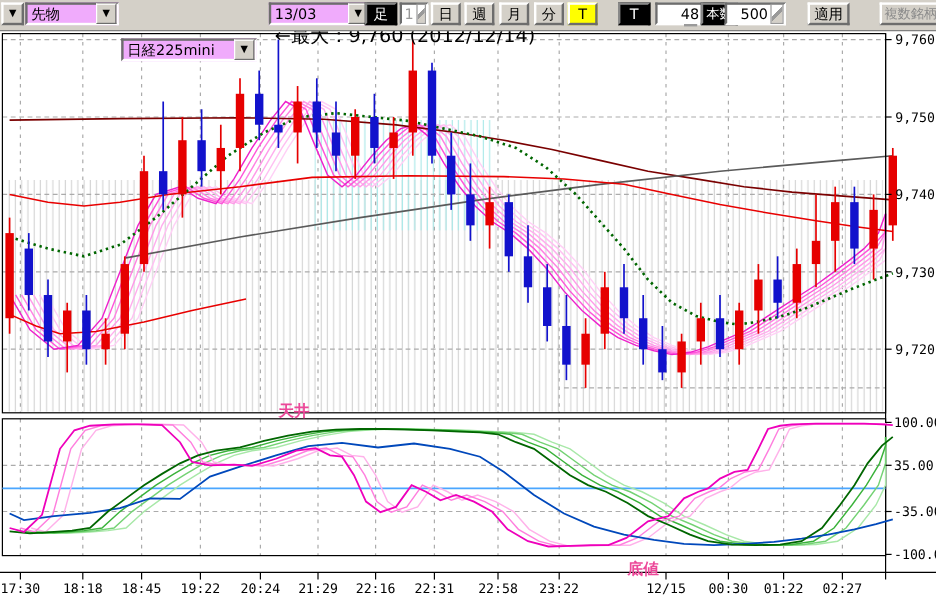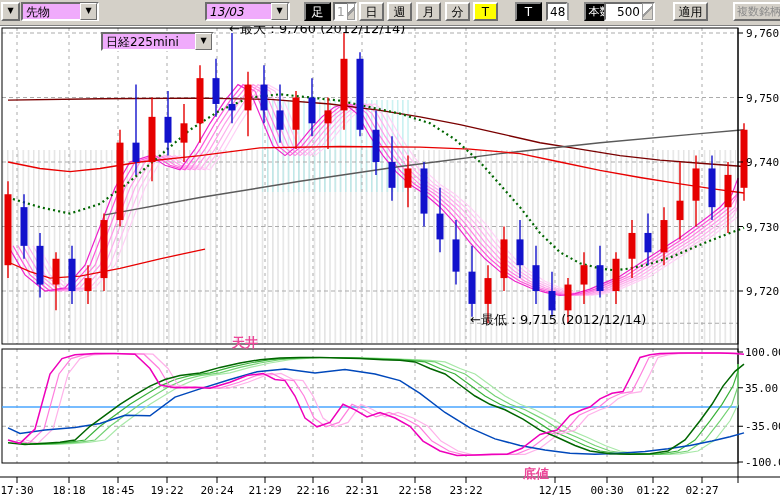--- a/index.html
+++ b/index.html
@@ -19,57 +19,57 @@
   .combo .val{flex:1;padding:0 3px;white-space:nowrap;overflow:hidden;font-size:12px;}
   .combo .dd{width:15px;height:15px;background:#d4d0c8;border:1px solid;
     border-color:#fff #6d6d6d #6d6d6d #fff;font-size:8px;line-height:13px;text-align:center;color:#000;}
   .spinbox{background:#fff;border:2px solid;border-color:#6d6d6d #ffffff #ffffff #6d6d6d;
     display:flex;align-items:center;}
   .spinbox .val{flex:1;text-align:right;padding:0 2px;font-size:12px;}
   .spinbox .spin{width:9px;height:15px;background:linear-gradient(135deg,#fff 42%,#9a9a9a 42%,#9a9a9a 58%,#d4d0c8 58%);
     border:1px solid #9a9a9a;}
   .gray-val{color:#9a9a9a;}
   
-  .ann{position:absolute;z-index:20;font-size:13px;color:#000;white-space:nowrap;
+  .ann{position:absolute;z-index:20;font-size:16px;color:#000;white-space:nowrap;
     font-family:"DejaVu Sans","DejaVu Sans Mono",sans-serif;}
   .ann-red{color:#ec4899;font-weight:bold;font-size:13px;}
 </style>
 </head>
 <body>
 
 <div id="stage">
 
   <div id="toolbar">
     <div class="tb btn3d" style="left:1px;width:19px;font-size:8px;line-height:14px;">
       <span>▼</span>
     </div>
     <div class="tb combo" style="left:21px;width:78px;">
       <span class="val">先物</span>
       <span class="dd">▼</span>
     </div>
     <div class="tb combo" style="left:101px;width:113px;margin-top:30px;">
       <span class="val">日経225mini</span>
       <span class="dd">▼</span>
     </div>
-    <div class="tb combo" style="left:205px;width:85px;font-style:italic;">
+    <div class="tb combo" style="left:224px;width:85px;">
       <span class="val">13/03</span>
       <span class="dd">▼</span>
     </div>
     <div class="tb btn3d btn-black" style="left:304px;width:27px;">足</div>
     <div class="tb spinbox" style="left:333px;width:24px;">
       <span class="val gray-val">1</span>
       <span class="spin"></span>
     </div>
     <div class="tb btn3d" style="left:359px;width:25px;">日</div>
     <div class="tb btn3d" style="left:387px;width:25px;">週</div>
     <div class="tb btn3d" style="left:416px;width:25px;">月</div>
     <div class="tb btn3d" style="left:445px;width:25px;">分</div>
     <div class="tb btn3d btn-yellow" style="left:473px;width:25px;">T</div>
     <div class="tb btn3d btn-black" style="left:515px;width:27px;">T</div>
-    <div class="tb spinbox" style="left:546px;width:22px;">
+    <div class="tb spinbox" style="left:546px;width:58px;flex-direction:column;">
       <span class="val">48</span>
       <span class="spin"></span>
     </div>
     <div class="tb btn3d btn-black" style="left:568px;width:31px;font-size:11px;margin-left:16px;">本数</div>
     <div class="tb spinbox" style="left:604px;width:51px;">
       <span class="val">500</span>
       <span class="spin"></span>
     </div>
     <div class="tb btn3d" style="left:673px;width:35px;">適用</div>
     <div class="tb btn3d btn-dis" style="left:733px;width:52px;font-size:11px;overflow:hidden;">複数銘柄</div>
@@ -284,16 +284,15 @@
       <line x1="607" y1="477" x2="607" y2="483" stroke="#000000"></line>
       <text x="607" y="494" font-size="11" font-family="&quot;DejaVu Sans Mono&quot;,monospace" fill="#000" text-anchor="middle">00:30</text>
       <line x1="653" y1="477" x2="653" y2="483" stroke="#000000"></line>
       <text x="653" y="494" font-size="11" font-family="&quot;DejaVu Sans Mono&quot;,monospace" fill="#000" text-anchor="middle">01:22</text>
       <line x1="702" y1="477" x2="702" y2="483" stroke="#000000"></line>
       <text x="702" y="494" font-size="11" font-family="&quot;DejaVu Sans Mono&quot;,monospace" fill="#000" text-anchor="middle">02:27</text>
       <line x1="738" y1="477" x2="738" y2="483" stroke="#000000"></line>
     </svg>
 
   <div class="ann" style="left:229px;top:20px;">←最大：9,760 (2012/12/14)</div>
-  <div class="ann" style="left:470px;top:311px;">←最低：9,715 (2012/12/14)</div>
   <div class="ann ann-red" style="left:232px;top:334px;">天井</div>
   <div class="ann ann-red" style="left:523px;top:465px;">底値</div>
 </div>
 
 </body></html>

